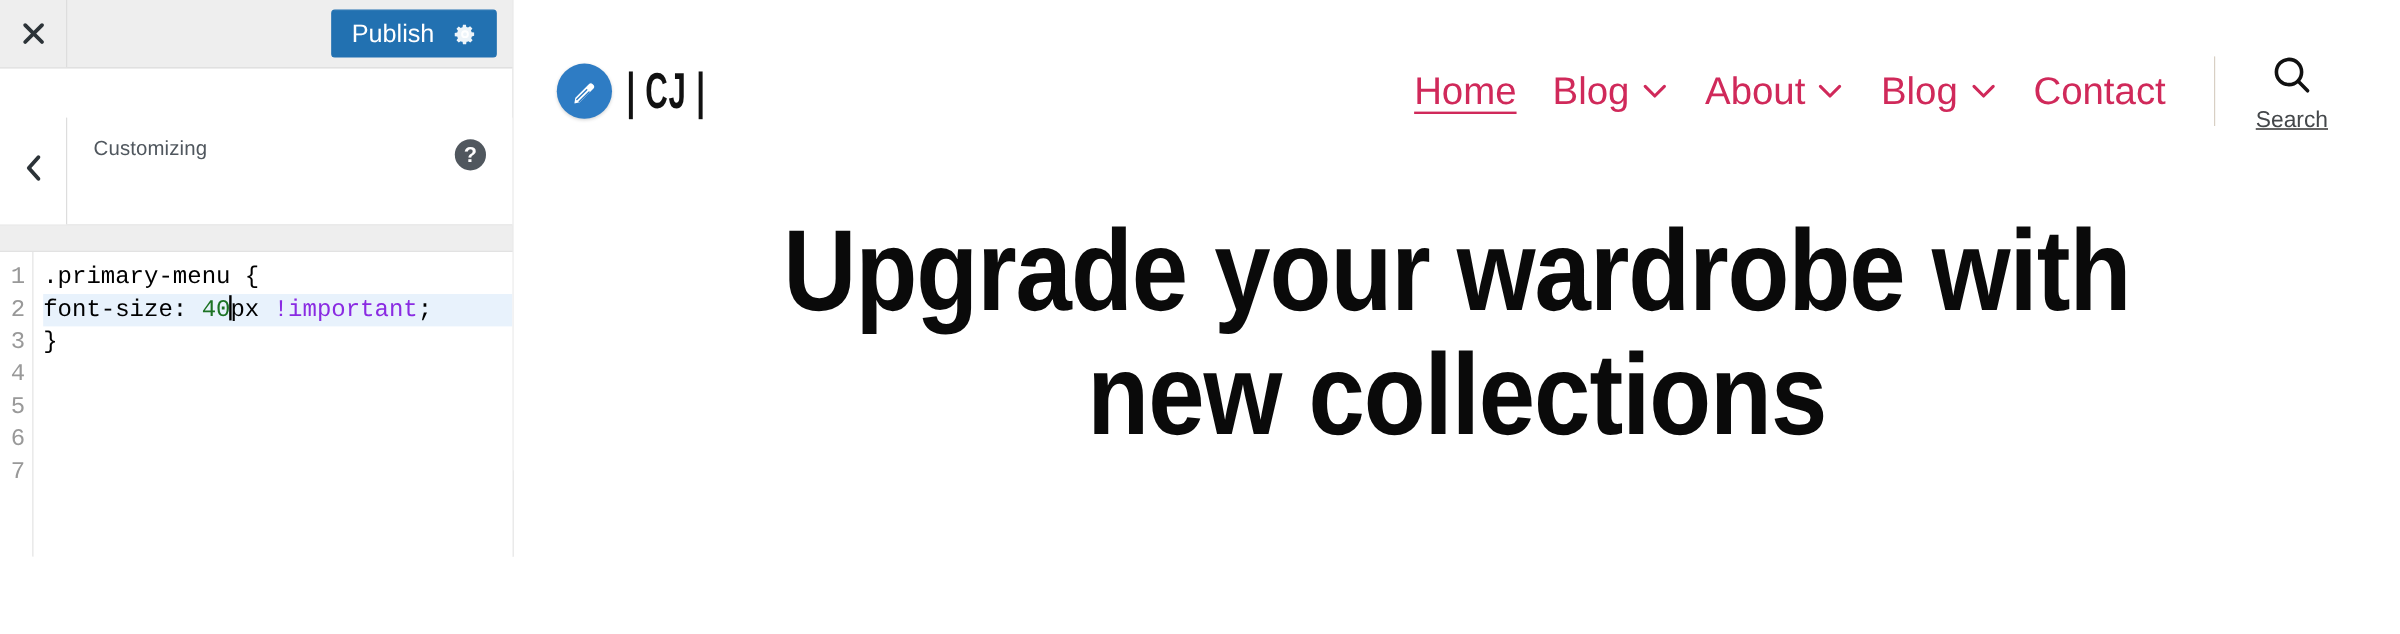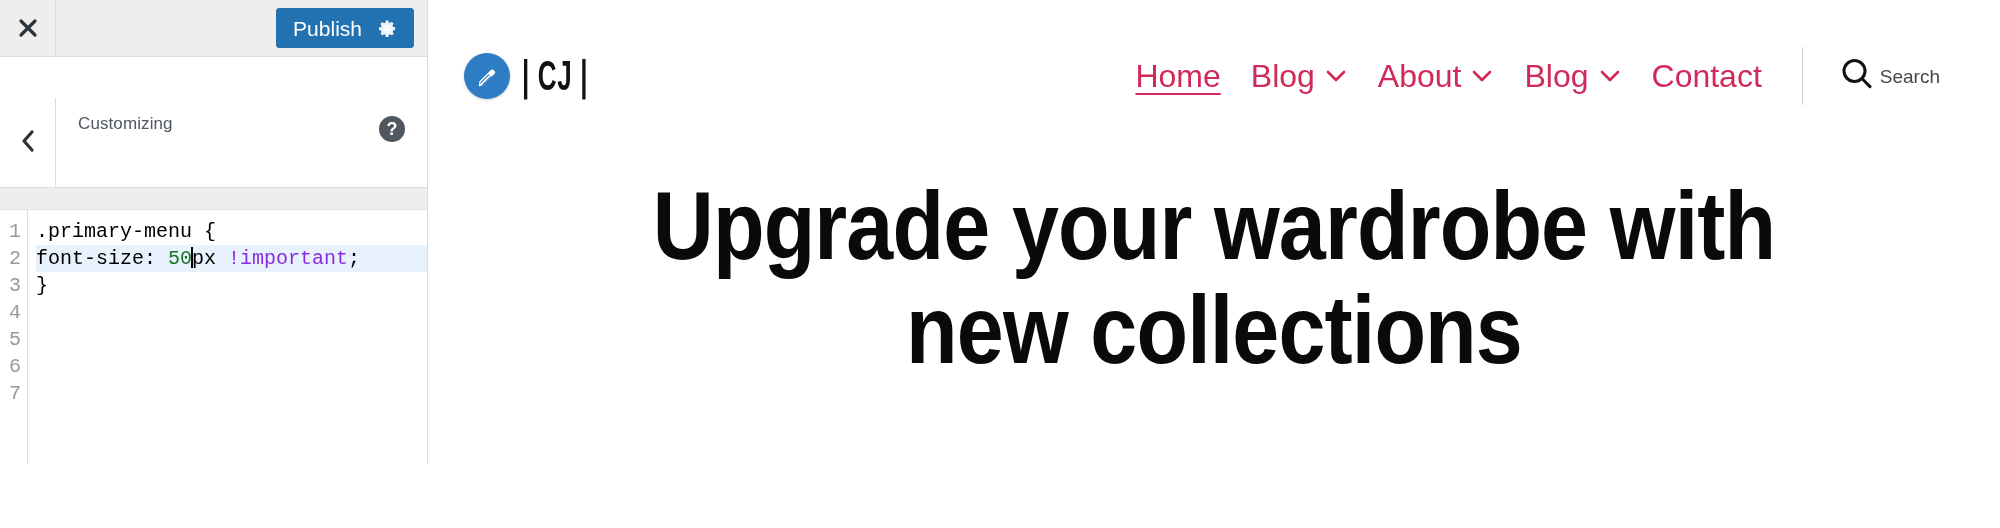--- a/index.html
+++ b/index.html
@@ -278,24 +278,25 @@
   .nav-divider {
     width: 1px;
     height: 58px;
     background: #d8cfc4;
     margin: 0 34px 0 40px;
     flex: 0 0 1px;
   }
 
   .search-box {
     display: flex;
-    flex-direction: row;
+    flex-direction: column;
     align-items: center;
     gap: 3px;
     cursor: pointer;
+    text-decoration: underline;
   }
   .search-label {
     font-size: 19px;
     color: #44474a;
     font-family: "Liberation Sans", sans-serif;
     line-height: 1;
   }
 
   .hero {
     padding: 0 60px;
@@ -362,21 +363,21 @@
         <div>1</div>
         <div>2</div>
         <div>3</div>
         <div>4</div>
         <div>5</div>
         <div>6</div>
         <div>7</div>
       </div>
       <div class="cz-code">
         <div class="cline"><span class="tok-sel">.primary-menu {</span></div>
-        <div class="cline active"><span class="tok-prop">font-size: </span><span class="tok-num">50</span><span class="caret"></span><span class="tok-unit">px </span><span class="tok-imp">!important</span><span class="tok-punc">;</span></div>
+        <div class="cline active"><span class="tok-prop">font-size: </span><span class="tok-num">40</span><span class="caret"></span><span class="tok-unit">px </span><span class="tok-imp">!important</span><span class="tok-punc">;</span></div>
         <div class="cline"><span class="tok-punc">}</span></div>
         <div class="cline"></div>
         <div class="cline"></div>
         <div class="cline"></div>
         <div class="cline"></div>
       </div>
     </div>
   </aside>
 
   <main class="preview">

